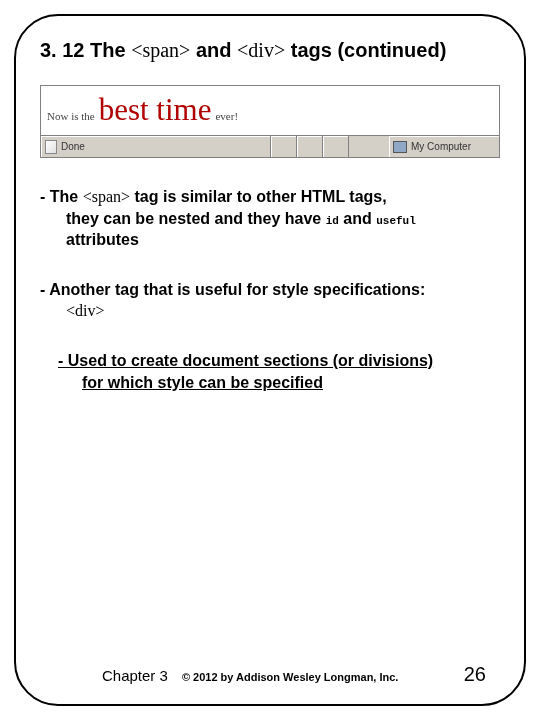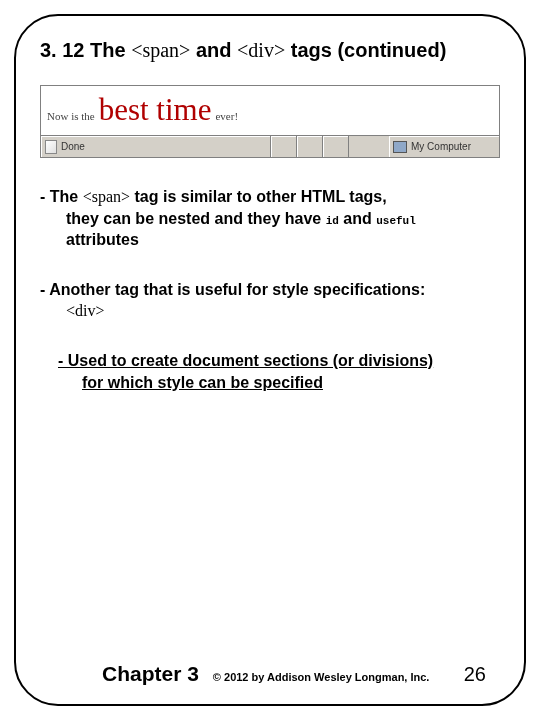--- a/index.html
+++ b/index.html
@@ -93,21 +93,21 @@
     text-decoration: underline;
   }
   .subbullet .sub { display: block; padding-left: 24px; }
   .footer {
     position: absolute;
     left: 0; right: 0; bottom: 18px;
     display: flex;
     align-items: baseline;
     padding: 0 38px 0 86px;
   }
-  .chapter { font-weight: bold; font-size: 21px; margin-right: 14px; }
+  .chapter { font-weight: normal; font-size: 15px; margin-right: 14px; }
   .copyright { font-weight: bold; font-size: 11px; flex: 1; }
   .pagenum { font-size: 20px; margin-left: 14px; }
 </style>
 </head>
 <body>
 
 <div class="slide">
 
   <div class="title">
     <span>3. 12 The </span><span class="code">&lt;span&gt;</span><span> and </span><span class="code">&lt;div&gt;</span><span> tags </span><span>(continued)</span>

